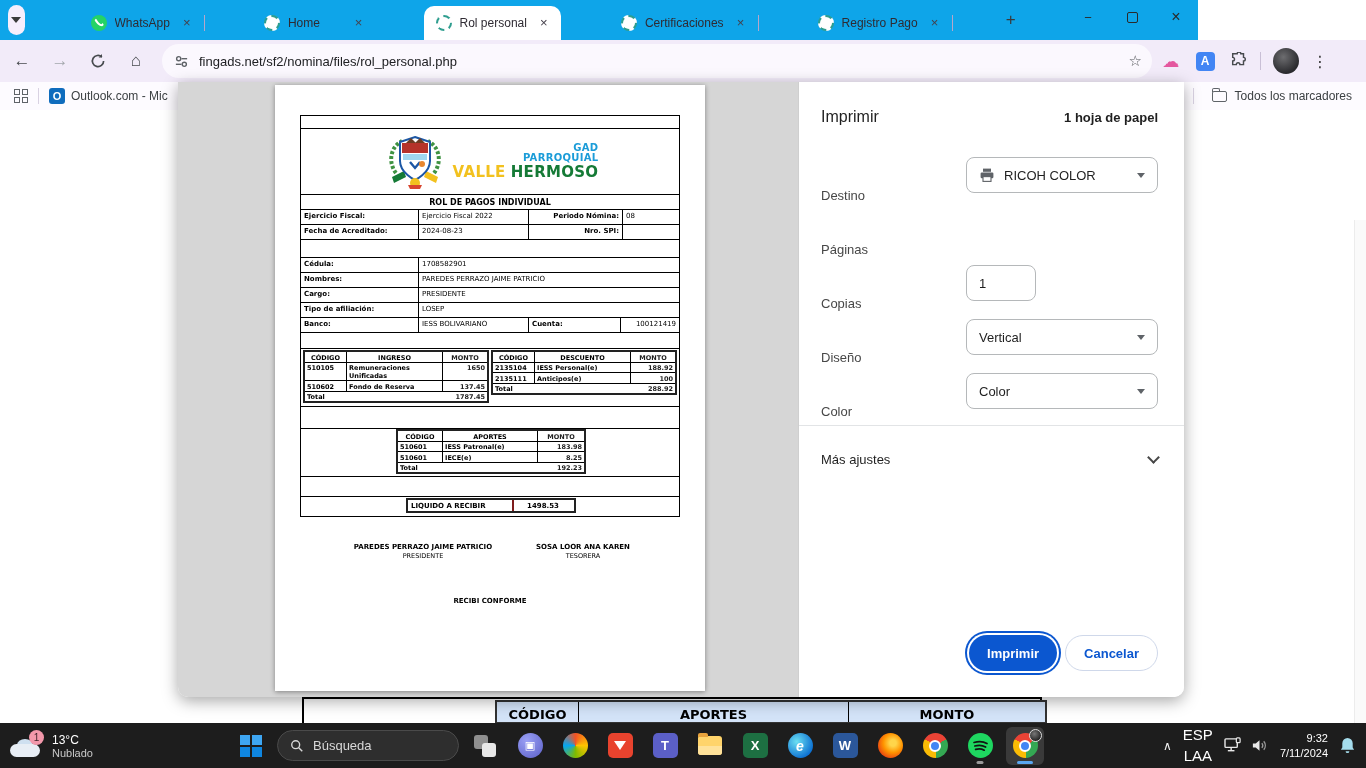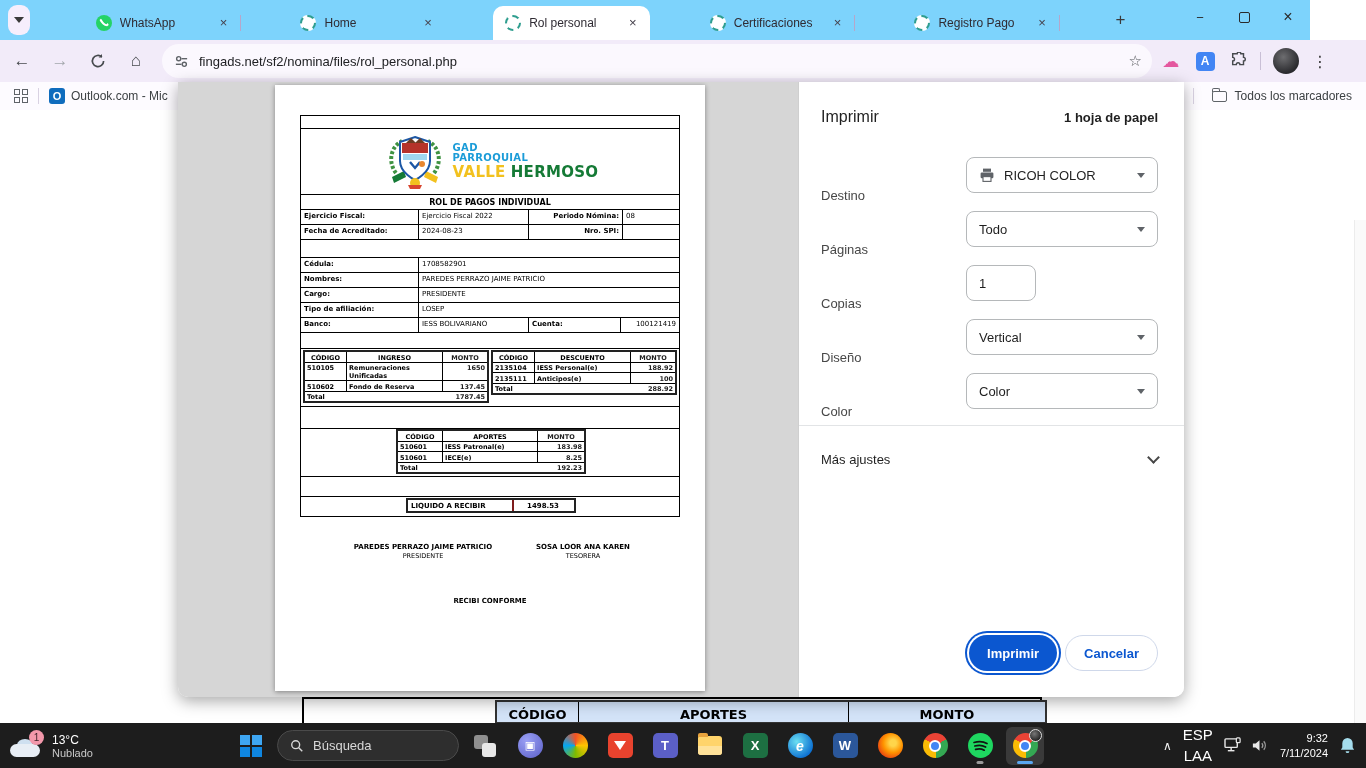--- a/index.html
+++ b/index.html
@@ -1,21 +1,21 @@
 <!DOCTYPE html>
 <html><head>
 <meta charset="utf-8">
 <style>
   * { margin:0; padding:0; box-sizing:border-box; }
   html,body { width:1366px; height:768px; overflow:hidden; }
   body { font-family:"Liberation Sans","DejaVu Sans",sans-serif; position:relative; background:#fff; }
   .win { position:absolute; left:0; top:0; width:1366px; height:768px; }
 
   
-  .tabstrip { position:absolute; left:0; top:0; width:1310px; height:40px; background:#7dd3fc; display:flex; align-items:flex-end;gap:48px; }
+  .tabstrip { position:absolute; left:0; top:0; width:1198px; height:40px; background:#0ea5e9; display:flex; align-items:flex-end;gap:48px; }
   .tabsearch { width:30px; height:30px; margin:0 6px 5px 8px; border-radius:9px; background:#f6eefc; display:flex; align-items:center; justify-content:center; }
   .chev-down { width:0; height:0; border-left:5px solid transparent; border-right:5px solid transparent; border-top:6px solid #3a3a3a; }
   .tab { width:208px; height:34px; display:flex; align-items:center; gap:8px; padding:0 8px 0 12px; border-radius:10px 10px 0 0; position:relative; color:#2f2b33; }
   .tab.active { background:#fff; }
   .tab .sep { position:absolute; right:-1px; top:9px; width:1px; height:16px; background:#b6a6ca; }
   .tab-label { flex:1; font-size:12px; white-space:nowrap; overflow:hidden; }
   .tab-close { font-size:13px; color:#45404b; width:18px; height:18px; line-height:18px; text-align:center; border-radius:50%; }
   .fav { width:16px; height:16px; flex:0 0 16px; border-radius:50%; }
   .fav.fingads { border:2.5px dashed #2f9e8f; background:#fff; }
   .fav.wa { background:#25d366; display:flex; align-items:center; justify-content:center; }
@@ -65,21 +65,21 @@
   .doc { position:absolute; left:25px; top:30px; width:380px; border:1px solid #000; font-family:"DejaVu Sans",sans-serif; color:#000; }
   .dr { border-bottom:1px solid #000; display:flex; align-items:stretch; }
   .h13{height:13px;} .h66{height:66px;} .h15{height:15px;} .h18{height:18px;} .h16{height:16px;} .h58{height:58px;} .h22{height:22px;} .h48{height:48px;} .h20{height:20px;} .h19{height:19px; border-bottom:none;}
   .d-title { justify-content:center; align-items:center; font-size:8px; font-weight:bold; }
   .cell { padding:2px 3px 0 3px; font-size:7px; overflow:hidden; white-space:nowrap; }
   .lab { font-weight:bold; width:118px; border-right:1px solid #000; }
   .val { width:110px; border-right:1px solid #000; }
   .lab2 { font-weight:bold; width:94px; border-right:1px solid #000; text-align:right; }
   .lab3 { font-weight:bold; width:92px; border-right:1px solid #000; }
   .valfx { flex:1; }
-  .logo-wrap { justify-content:center; align-items:center; gap:5px; }
+  .logo-wrap { justify-content:center; align-items:center; gap:5px;text-align:right; }
   .logo-txt { line-height:1.05; }
   .lg-b { color:#1b9cd8; font-weight:bold; font-size:10px; letter-spacing:.3px; }
   .lg-y { color:#f2c11e; font-weight:bold; font-size:15px; letter-spacing:.3px; }
   .lg-g { color:#157a36; font-weight:bold; font-size:15px; letter-spacing:.3px; }
   .tables-band { justify-content:space-between; padding:1px 2px; align-items:flex-start; }
   .mini { border:2px solid #222; width:186px; font-size:6.5px; background:#fff; }
   .mini .mr { display:flex; border-bottom:1px solid #000; }
   .mini .mr:last-child { border-bottom:none; }
   .mc { padding:1.5px 2px 0 2px; overflow:hidden; }
   .mc-cod { width:42px; border-right:1px solid #000; font-weight:bold; }
@@ -471,24 +471,20 @@
               <rect x="2" y="7" width="16" height="7" rx="1.5" fill="#5f6368"></rect>
               <rect x="5" y="12" width="10" height="6" fill="#fff" stroke="#5f6368" stroke-width="1.4"></rect>
             </svg>
           <span>RICOH COLOR</span>
           <span class="caret"></span>
         </div>
       </div>
 
       <div class="f-row" style="top:129px;">
         <span class="f-label">Páginas</span>
-        <div class="sel">
-          <span>Todo</span>
-          <span class="caret"></span>
-        </div>
       </div>
 
       <div class="f-row" style="top:183px;">
         <span class="f-label">Copias</span>
         <div style="width:192px;"><input class="copies" value="1" style=""></div>
       </div>
 
       <div class="f-row" style="top:237px;">
         <span class="f-label">Diseño</span>
         <div class="sel">

